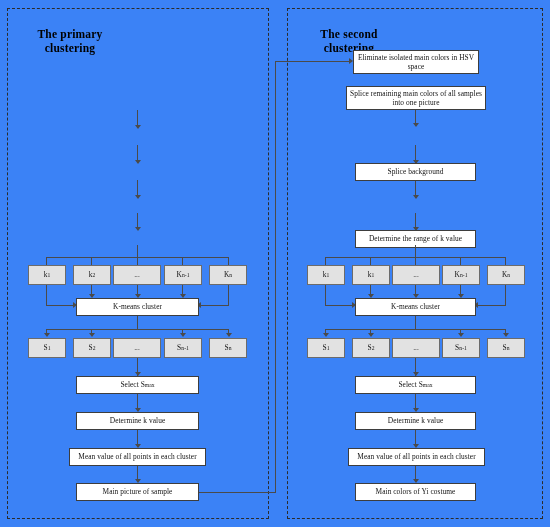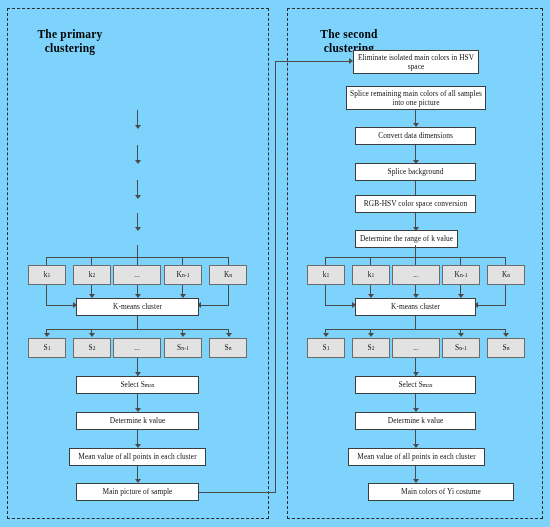--- a/index.html
+++ b/index.html
@@ -12,21 +12,21 @@
     height: 527px;
     font-family: "Liberation Serif", "DejaVu Serif", serif;
     color: #1a1a1a;
     overflow: hidden;
   }
 
   #canvas {
     position: relative;
     width: 550px;
     height: 527px;
-    background: #7dd3fc;
+    background: #3b82f6;
   }
 
   
   .panel {
     position: absolute;
     border: 1.4px dashed #2b2b2b;
     box-sizing: border-box;
     background: transparent;
   }
   #panel-primary  { left: 7px;   top: 8px;  width: 262px; height: 511px; }
@@ -234,42 +234,36 @@
     <span>Splice remaining main colors of all samples into one picture</span>
   </div>
 
   <div class="node" style="left:353px; top:50px; width:126px; height:24px;">
     <span>Eliminate isolated main colors in HSV space</span>
   </div>
 
   <div class="ln v" style="left:415px; top:110px; height:16px;"></div>
   <div class="arrow-down" style="left:412.5px; top:123px;"></div>
 
-  <div class="node" style="left:355px; top:127px; width:121px; height:18px;">
-    <span>Convert data dimensions</span>
-  </div>
 
   <div class="ln v" style="left:415px; top:145px; height:18px;"></div>
   <div class="arrow-down" style="left:412.5px; top:160px;"></div>
 
   <div class="node" style="left:355px; top:163px; width:121px; height:18px;">
     <span>Splice background</span>
   </div>
 
   <div class="ln v" style="left:415px; top:181px; height:17px;"></div>
   <div class="arrow-down" style="left:412.5px; top:195px;"></div>
 
-  <div class="node" style="left:355px; top:195px; width:121px; height:18px;">
-    <span>RGB-HSV color space conversion</span>
-  </div>
 
   <div class="ln v" style="left:415px; top:213px; height:17px;"></div>
   <div class="arrow-down" style="left:412.5px; top:227px;"></div>
 
-  <div class="node" style="left:355px; top:230px; width:103px; height:18px;">
+  <div class="node" style="left:355px; top:230px; width:121px; height:18px;">
     <span>Determine the range of k value</span>
   </div>
 
   <div class="ln v" style="left:415px; top:245px; height:13px;"></div>
 
   <div class="ln h" style="left:325px; top:257px; width:180px;"></div>
   <div class="ln v" style="left:325px; top:257px; height:8px;"></div>
   <div class="ln v" style="left:370px; top:257px; height:8px;"></div>
   <div class="ln v" style="left:415px; top:257px; height:8px;"></div>
   <div class="ln v" style="left:460px; top:257px; height:8px;"></div>
@@ -361,17 +355,17 @@
   <div class="ln v" style="left:415px; top:430px; height:17px;"></div>
   <div class="arrow-down" style="left:412.5px; top:444px;"></div>
 
   <div class="node" style="left:348px; top:448px; width:137px; height:18px;">
     <span>Mean value of all points in each cluster</span>
   </div>
 
   <div class="ln v" style="left:415px; top:466px; height:16px;"></div>
   <div class="arrow-down" style="left:412.5px; top:479px;"></div>
 
-  <div class="node" style="left:368px; top:483px; width:146px; height:18px;">
+  <div class="node" style="left:355px; top:483px; width:121px; height:18px;">
     <span>Main colors of Yi costume</span>
   </div>
 
 </div>
 
 </body></html>

